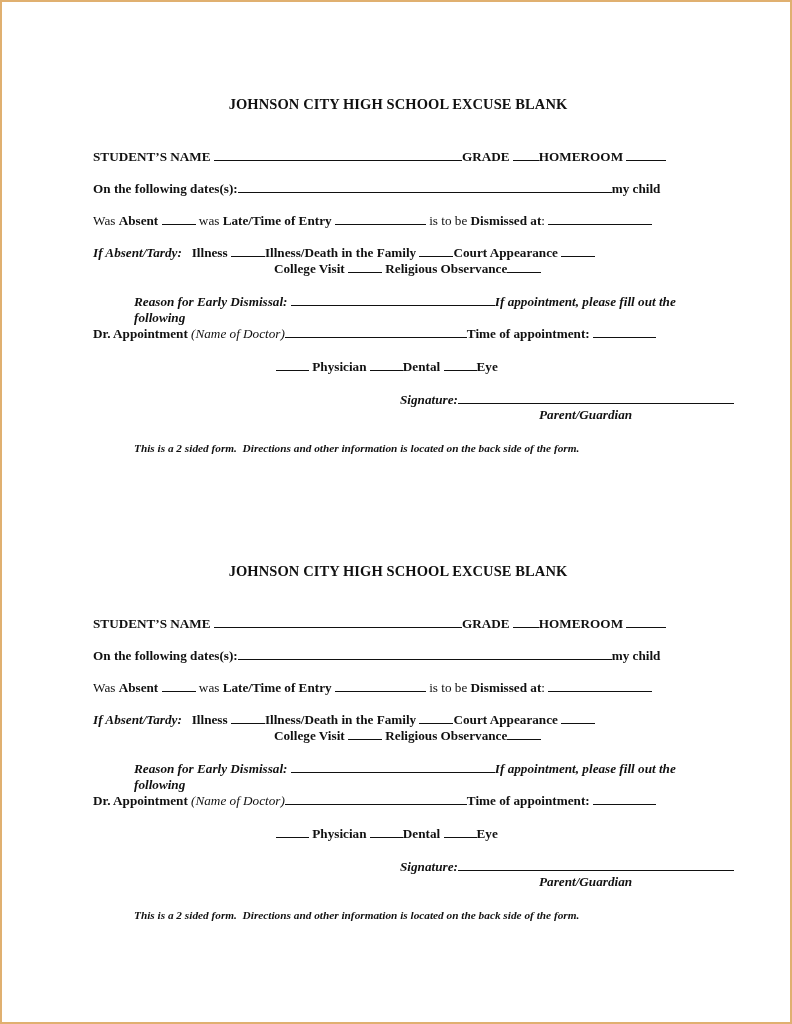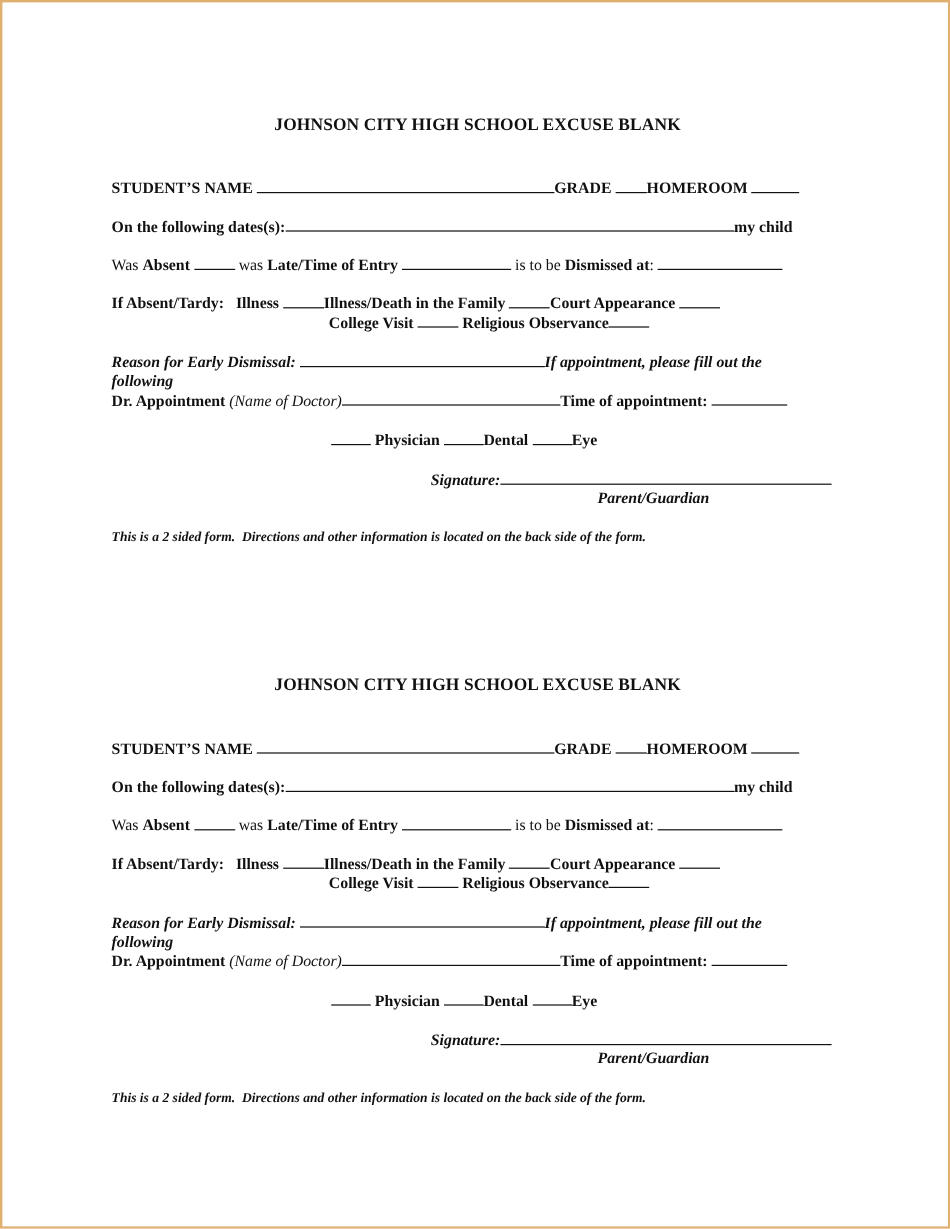--- a/index.html
+++ b/index.html
@@ -13,22 +13,22 @@
   }
   .form { position: absolute; left: 93px; width: 610px; }
   .form.f1 { top: 96px; }
   .form.f2 { top: 563px; }
   .title {
     position: absolute; left: 0; width: 610px; top: 0; text-align: center;
     font-weight: bold; font-size: 14.5px; letter-spacing: 0.1px;
   }
   .line { position: absolute; left: 0; font-size: 13.2px; white-space: pre; line-height: 16px; }
   .b { font-weight: bold; }
-  .i { }
-  .bi { font-weight: bold; font-style: italic; }
+  .i { font-style: italic; }
+  .bi { font-weight: bold; font-style: italic; margin-left: 41px; }
   .in { font-weight: normal; font-style: italic; }
   .blank { display: inline-block; border-bottom: 1.2px solid #111; height: 11px; vertical-align: baseline; }
 </style>
 </head>
 <body>
 
 <div class="frame" style="border-color: rgb(224, 176, 112);"></div>
 
 <div class="form f1">
   <div class="title">JOHNSON CITY HIGH SCHOOL EXCUSE BLANK</div>

